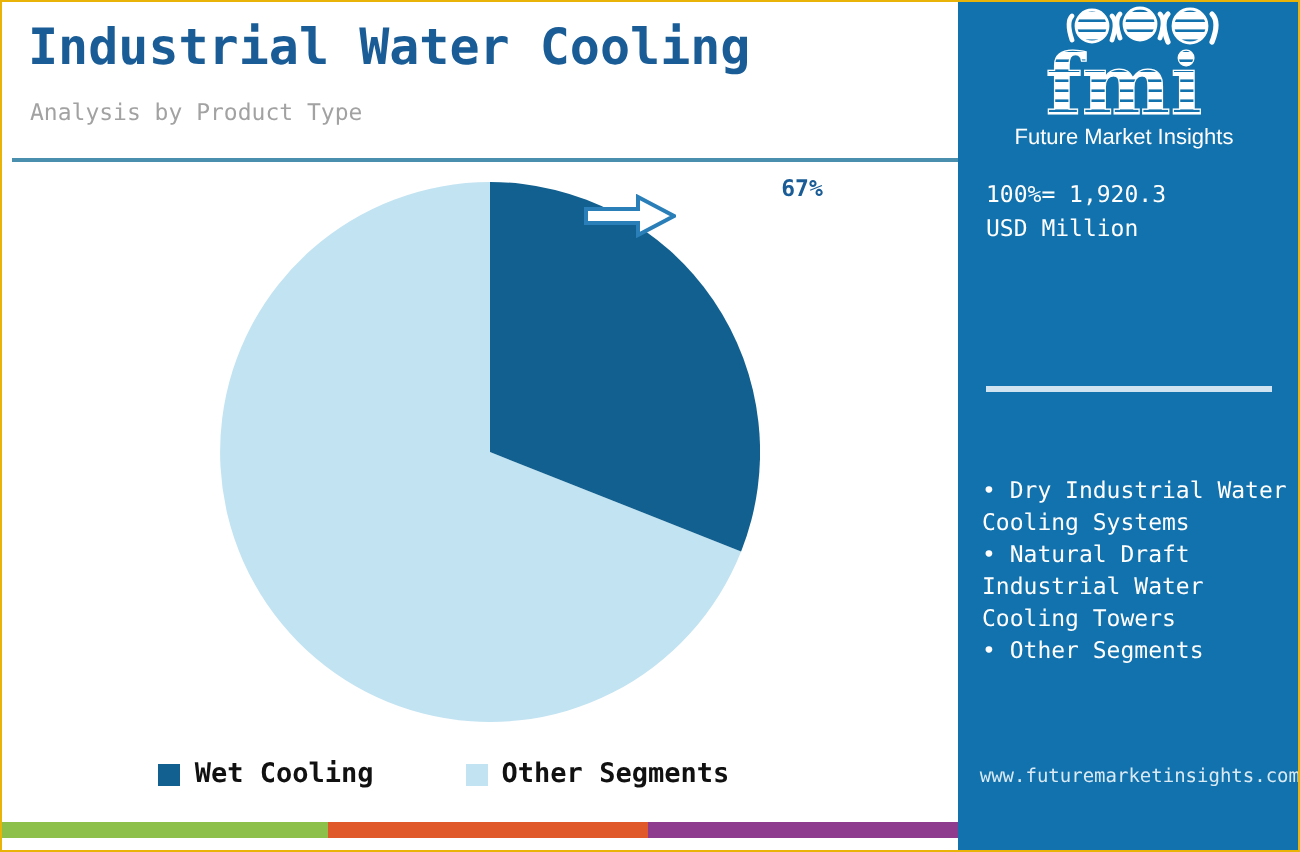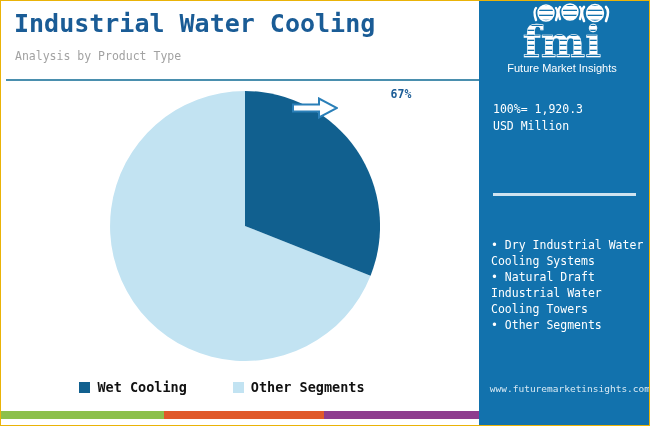--- a/index.html
+++ b/index.html
@@ -141,21 +141,21 @@
     left: 0;
     top: 0;
     width: 165px;
     height: 80px;
   }
   #logo-svg { display: block; margin: 0 auto; }
 
   #panel-value {
     position: absolute;
     left: 14px;
-    top: 100px;
+    top: 88px;
     width: 150px;
     font-family: "DejaVu Sans Mono", "Liberation Mono", monospace;
     font-size: 11.5px;
     color: #ffffff;
     line-height: 17px;
   }
   #panel-divider {
     position: absolute;
     left: 14px;
     top: 192px;

